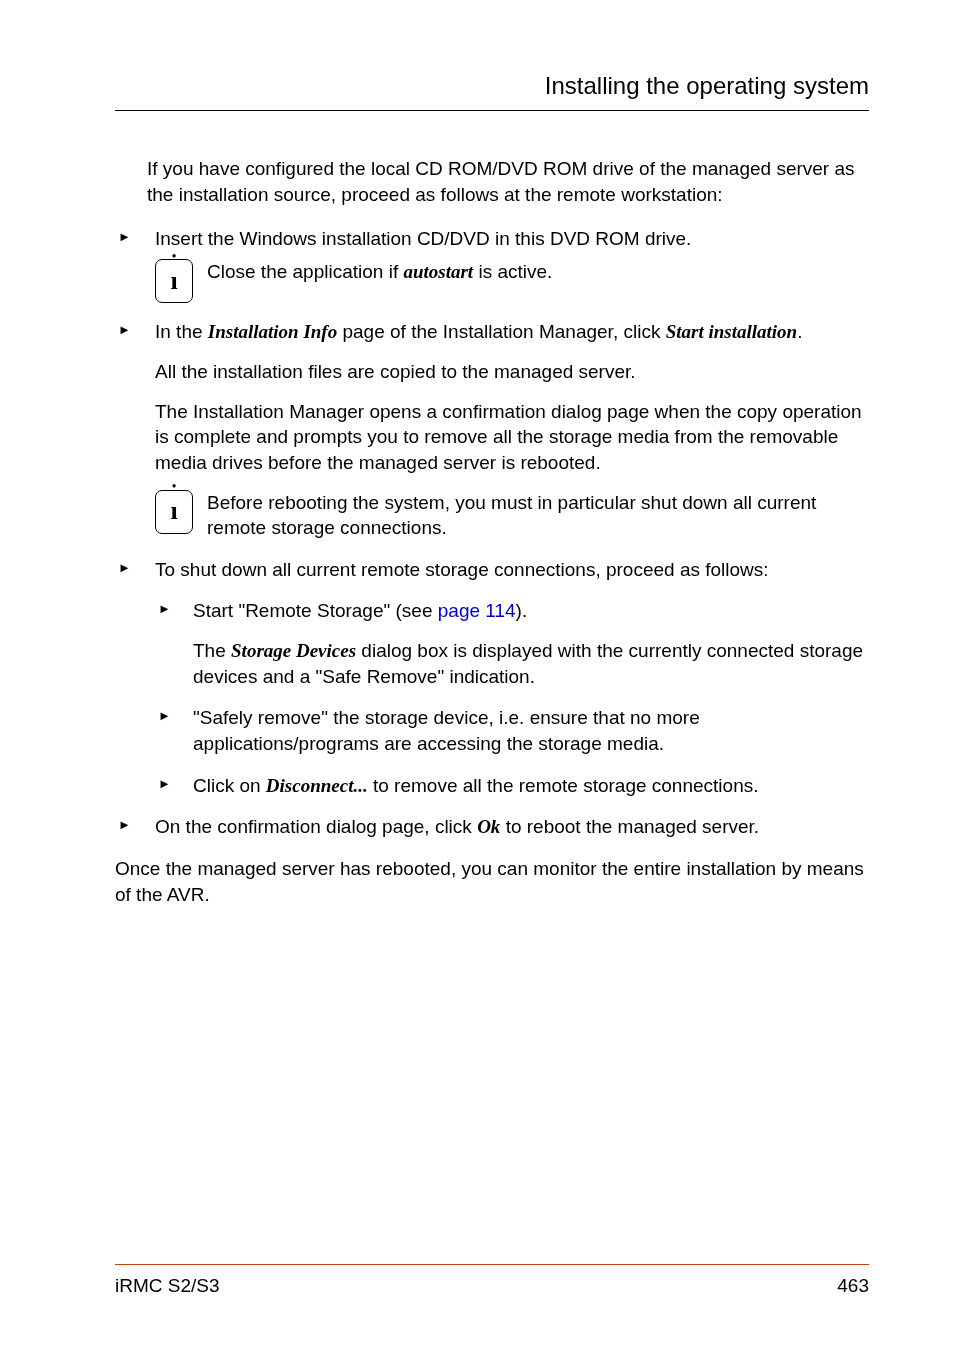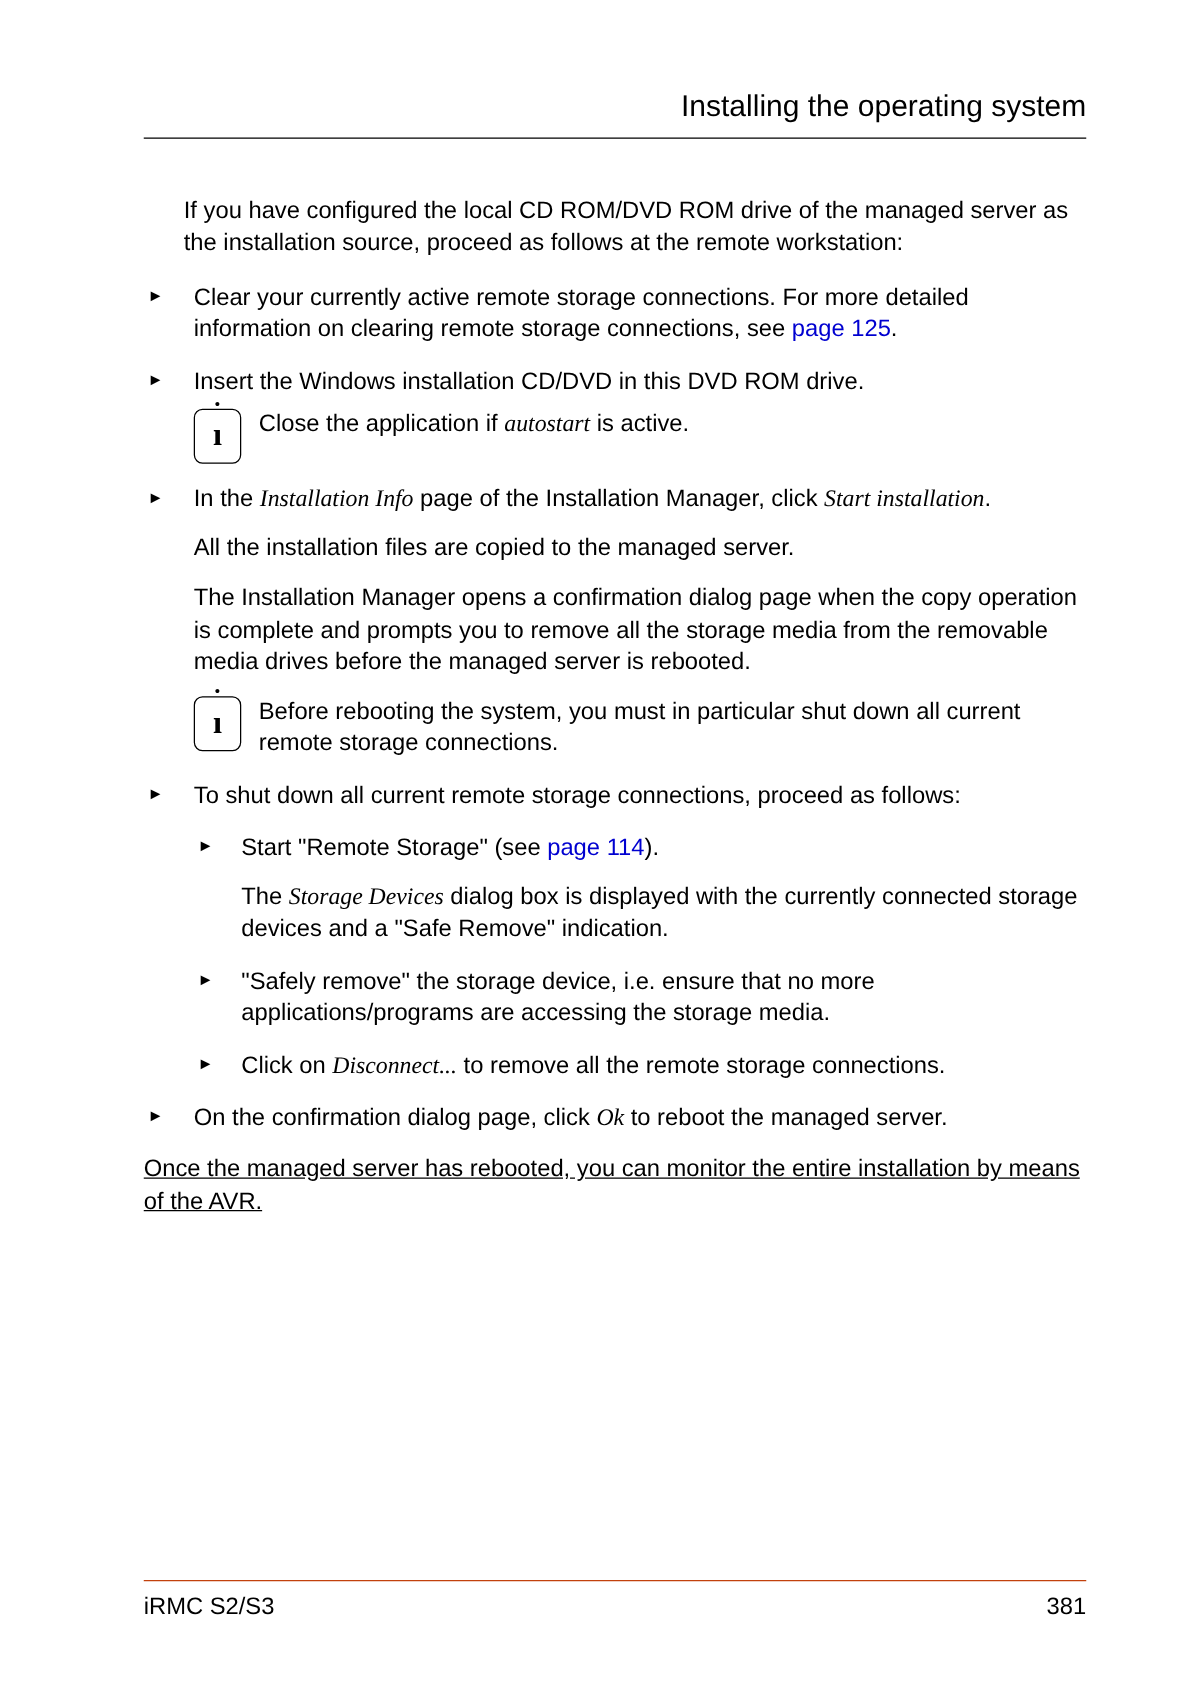--- a/index.html
+++ b/index.html
@@ -64,20 +64,21 @@
       top: 2px;
       font-size: 13px;
       color: #000;
     }
     .link {
       color: #0000d0;
     }
     .italic {
       font-family: Georgia, 'Times New Roman', serif;
       font-style: italic;
+      font-weight: bold;
     }
     .info-box {
       display: flex;
       align-items: flex-start;
       margin-top: 8px;
       margin-bottom: 10px;
       gap: 14px;
     }
     .info-icon {
       flex-shrink: 0;
@@ -106,21 +107,20 @@
     }
     .info-text {
       flex: 1;
       padding-top: 0px;
     }
     .sub-text-unpadded {
       margin-top: 14px;
     }
     .closing {
       margin-top: 16px;
-      text-decoration: underline;
     }
     .footer {
       position: absolute;
       bottom: 50px;
       left: 115px;
       right: 85px;
       border-top: 1px solid #c2410c;
       padding-top: 8px;
       display: flex;
       justify-content: space-between;
@@ -130,23 +130,20 @@
 </head>
 <body>
 
 <div class="header">
   <span>Installing the operating system</span>
 </div>
 
 <p class="intro">If you have configured the local CD ROM/DVD ROM drive of the managed server as the installation source, proceed as follows at the remote workstation:</p>
 
 <ul class="bullet-list">
-  <li class="bullet-item">
-    <span>Clear your currently active remote storage connections. For more detailed information on clearing remote storage connections, see </span><span class="link">page 125</span><span>.</span>
-  </li>
   <li class="bullet-item">
     <span>Insert the Windows installation CD/DVD in this DVD ROM drive.</span>
     <div class="info-box">
       <div class="info-icon">
           <span class="info-dot">ı</span>
         </div>
       <div class="info-text">
         <span>Close the application if </span><span class="italic">autostart</span><span> is active.</span>
       </div>
     </div>
@@ -181,14 +178,14 @@
   </li>
   <li class="bullet-item">
     <span>On the confirmation dialog page, click </span><span class="italic">Ok</span><span> to reboot the managed server.</span>
   </li>
 </ul>
 
 <p class="closing">Once the managed server has rebooted, you can monitor the entire installation by means of the AVR.</p>
 
 <div class="footer">
   <span>iRMC S2/S3</span>
-  <span>381</span>
+  <span>463</span>
 </div>
 
 </body></html>

